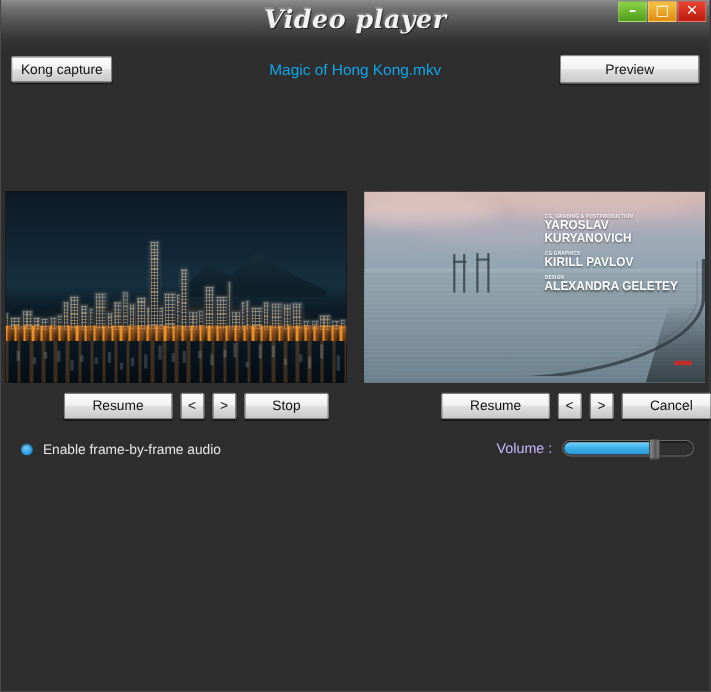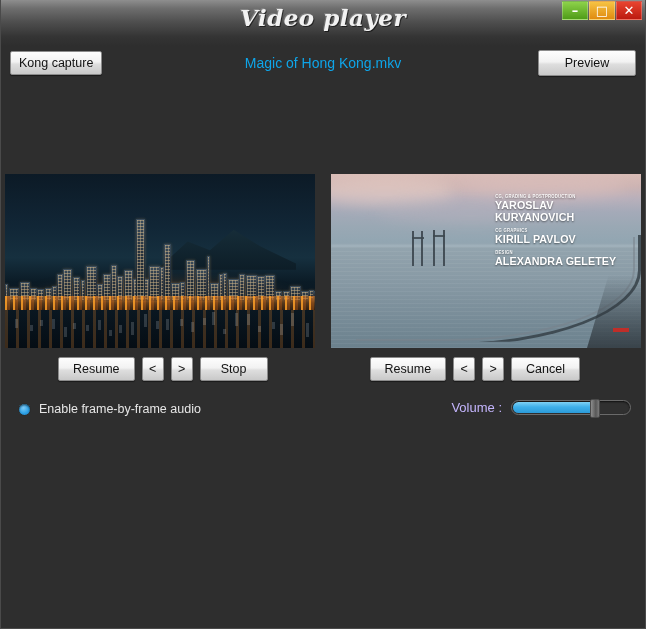--- a/index.html
+++ b/index.html
@@ -81,21 +81,21 @@
     background: #2e2e2e;
   }
 
   .btn {
     background: linear-gradient(to bottom, #fdfdfd 0%, #f2f2f2 45%, #dedede 55%, #c9c9c9 100%);
     border: 1px solid #8b8b8b;
     border-radius: 2px;
     color: #111111;
     font-size: 12.5px;
     font-family: "Liberation Sans", sans-serif;
-    padding: 4px 14px;
+    padding: 4px 25px;
     cursor: pointer;
     white-space: nowrap;
     box-shadow: 0 1px 1px rgba(0,0,0,0.45);
   }
 
   #image-capture-button {
     position: absolute;
     left: 9px;
     top: 5px;
     padding: 4px 8px;
@@ -106,21 +106,21 @@
     left: 0; right: 0; top: 9px;
     text-align: center;
     color: #0ea5e9;
     font-size: 14px;
   }
 
   #preview-button {
     position: absolute;
     right: 9px;
     top: 4px;
-    width: 98px;
+    width: 127px;
     text-align: center;
     padding: 5px 10px;
   }
 
   
   #spacer-panel {
     flex: 0 0 84px;
     background: #2e2e2e;
   }
 
@@ -346,21 +346,21 @@
   .btn-nav  { min-width: 22px; text-align: center; padding: 4px 4px; }
 
   
   #audio-row {
     flex: 0 0 54px;
     position: relative;
   }
 
   .check-row {
     display: flex;
-    align-items: flex-end;
+    align-items: flex-start;
     gap: 8px;
   }
   #enable-audio-row {
     position: absolute;
     left: 17px;
     top: 18px;
   }
   .radio-dot {
     width: 13px;
     height: 13px;

